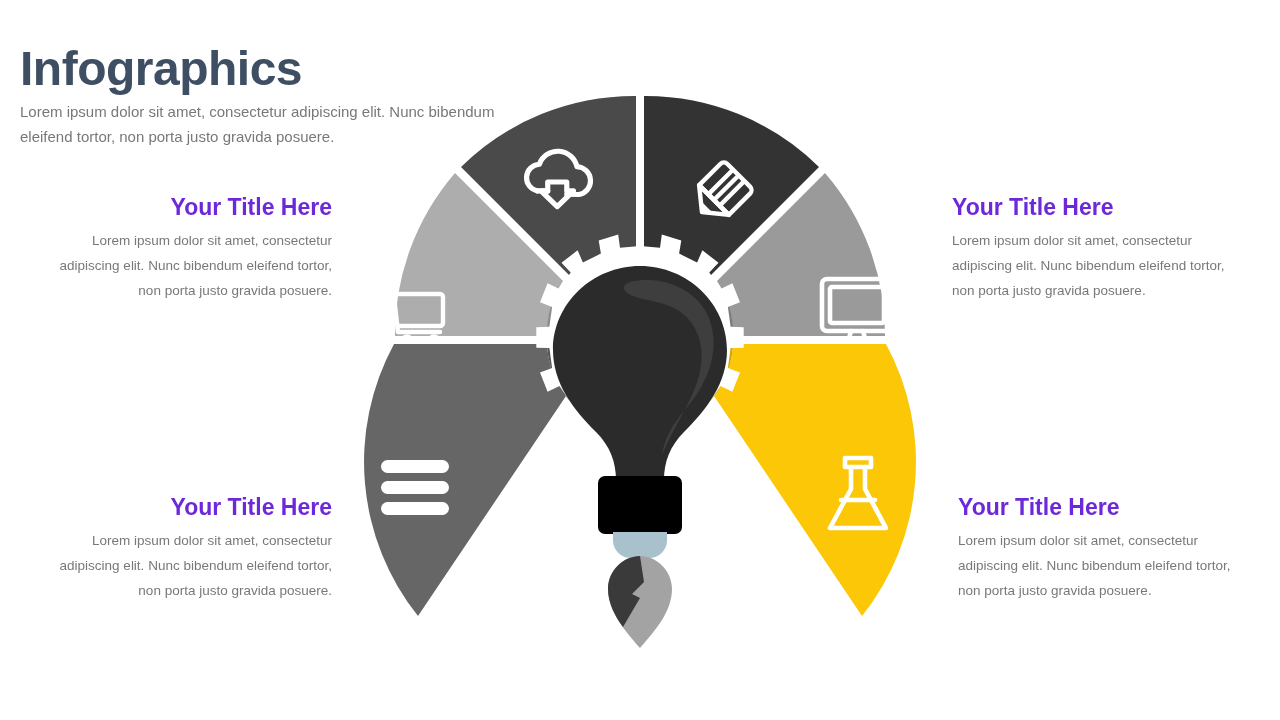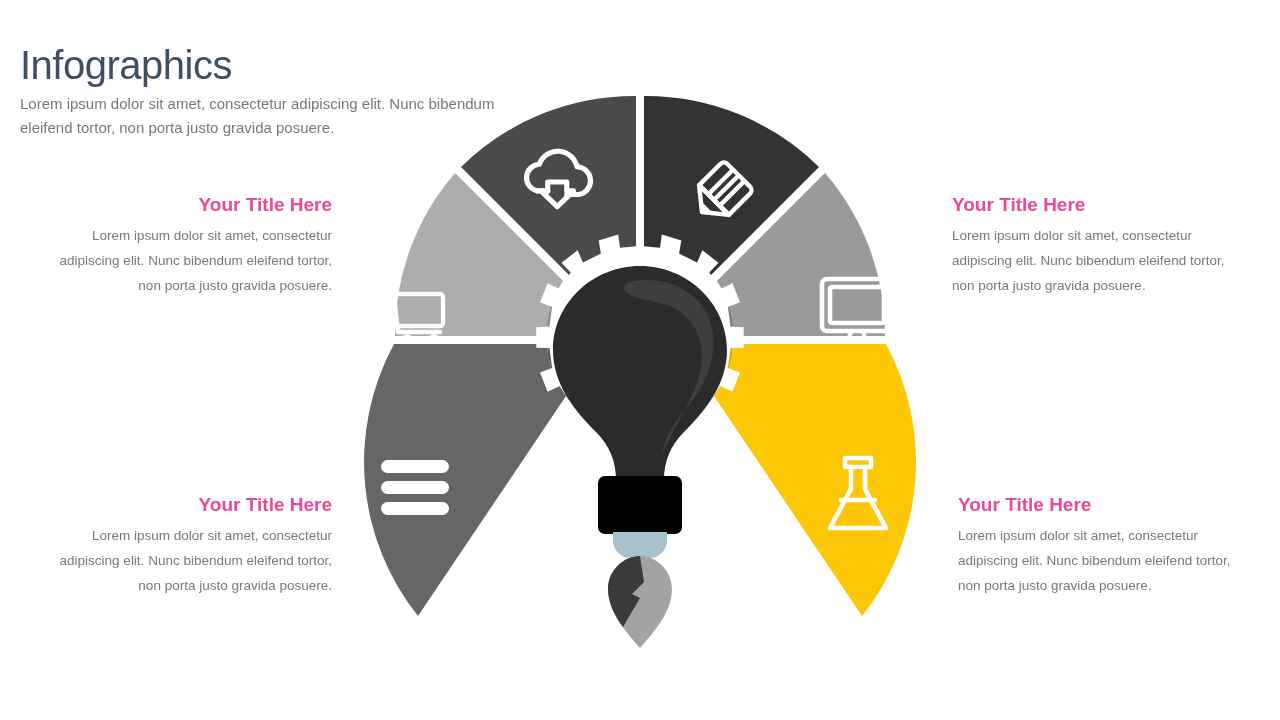--- a/index.html
+++ b/index.html
@@ -24,22 +24,22 @@
   }
 
   
   .header {
     position: absolute;
     left: 20px;
     top: 44px;
     width: 520px;
   }
   .page-title {
-    font-size: 40px;
-    font-weight: normal;
+    font-size: 48px;
+    font-weight: bold;
     color: #3F4F63;
     letter-spacing: -0.5px;
     line-height: 1.05;
     margin: 0 0 6px 0;
   }
   .page-subtitle {
     font-size: 15px;
     color: #76797C;
     line-height: 1.62;
     margin: 0;
@@ -48,23 +48,23 @@
 
   
   .block {
     position: absolute;
     width: 276px;
   }
   .block.left  { text-align: right; }
   .block.right { text-align: left;  }
 
   .block-title {
-    font-size: 19px;
+    font-size: 23px;
     font-weight: bold;
-    color: #ec4899;
+    color: #6d28d9;
     margin: 0 0 7px 0;
     line-height: 1.2;
   }
   .block-body {
     font-size: 13.5px;
     color: #76797C;
     line-height: 1.85;
     margin: 0;
   }
 

